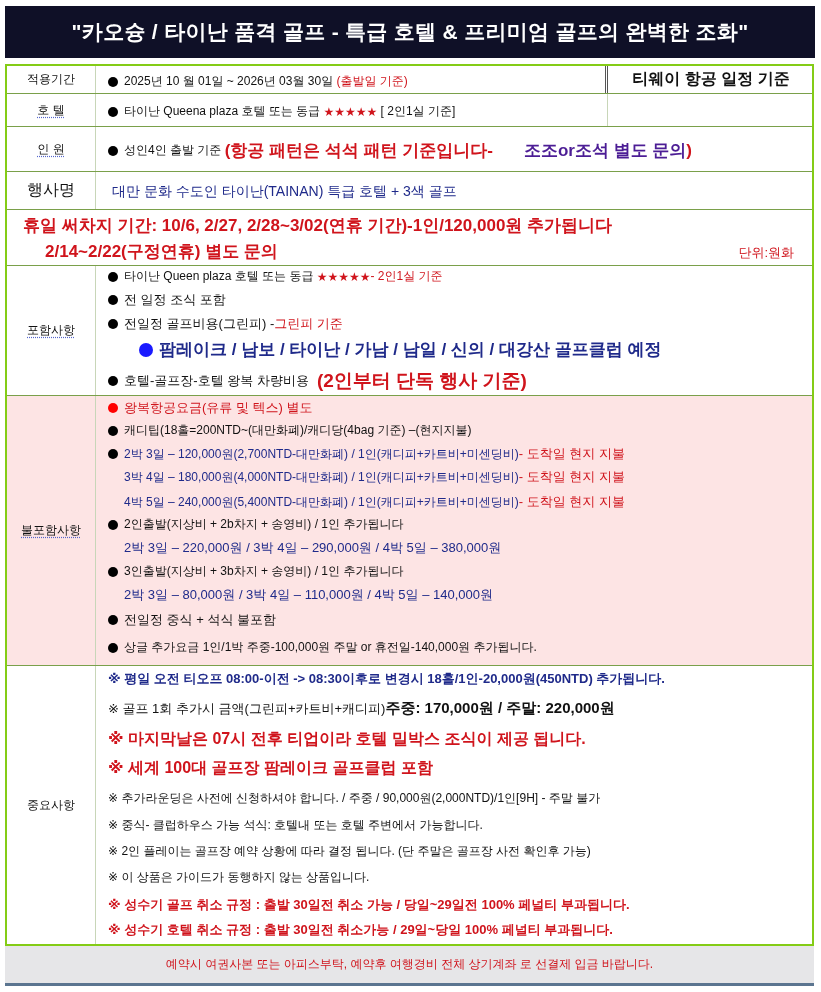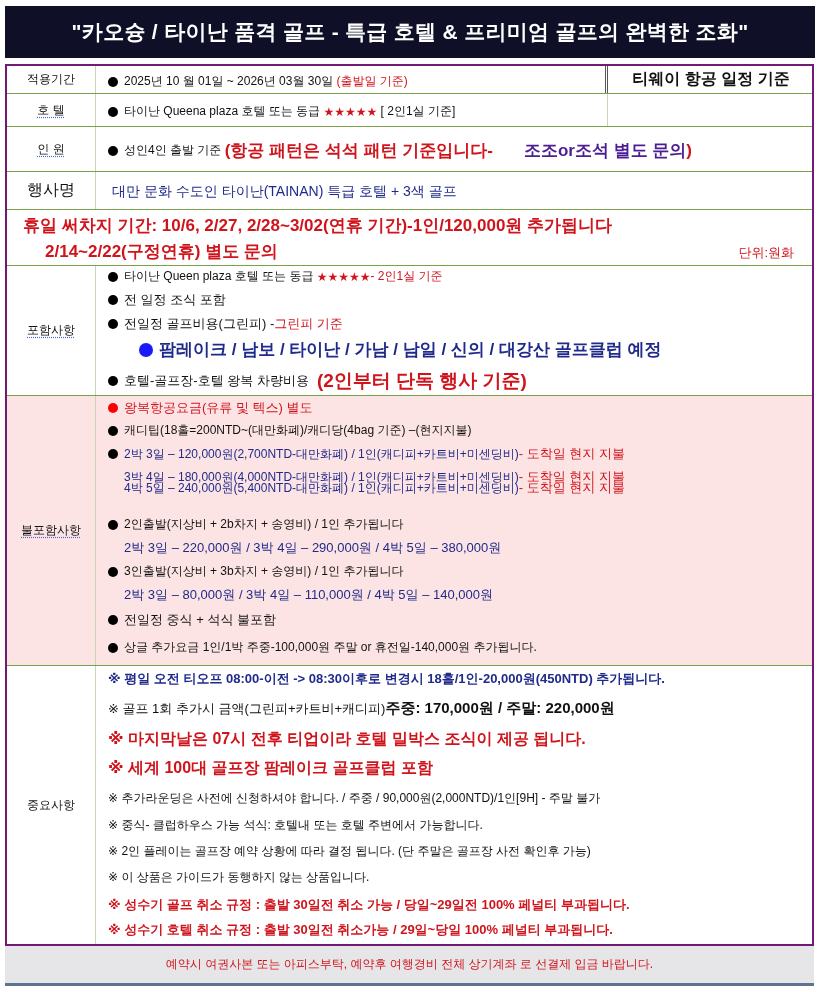--- a/index.html
+++ b/index.html
@@ -8,21 +8,21 @@
 
   .title-bar {
     position: absolute; left: 5px; top: 6px; width: 810px; height: 52px;
     background: #0f1027; color: #ffffff;
     display: flex; align-items: center; justify-content: center;
     font-size: 21px; font-weight: bold; letter-spacing: 0.3px;
   }
 
   .sheet {
     position: absolute; left: 5px; top: 64px; width: 809px; height: 882px;
-    border: 2px solid #701a75;
+    border: 2px solid #84cc16;
   }
 
   .row { position: absolute; left: 0; width: 805px; border-bottom: 1px solid #7aa04a; }
   .lbl {
     position: absolute; left: 0; top: 0; bottom: 0; width: 89px;
     border-right: 1px solid #c8d6b8;
     display: flex; align-items: center; justify-content: center;
     font-size: 12px; color: #111;
   }
   .cnt { position: absolute; left: 89px; top: 0; bottom: 0; right: 0; }
@@ -153,21 +153,21 @@
       </div>
       <div class="line" style="top:49px;">
         <span class="dot"></span>
         <span class="navy">2박 3일 – 120,000원(2,700NTD-대만화폐) / 1인(캐디피+카트비+미센딩비)</span>
           <span class="red" style="font-size:13px;"> - 도착일 현지 지불</span>
       </div>
       <div class="line" style="top:72px; left:28px;">
         <span class="navy">3박 4일 – 180,000원(4,000NTD-대만화폐) / 1인(캐디피+카트비+미센딩비)</span>
           <span class="red" style="font-size:13px;"> - 도착일 현지 지불</span>
       </div>
-      <div class="line" style="top:83px; left:28px;">
+      <div class="line" style="top:97px; left:28px;">
         <span class="navy">4박 5일 – 240,000원(5,400NTD-대만화폐) / 1인(캐디피+카트비+미센딩비)</span>
           <span class="red" style="font-size:13px;"> - 도착일 현지 지불</span>
       </div>
       <div class="line" style="top:120px;">
         <span class="dot"></span>
         <span> 2인출발(지상비 + 2b차지 + 송영비) / 1인 추가됩니다</span>
       </div>
       <div class="line navy" style="top:143px; left:28px; font-size:13px;">
         <span>2박 3일 – 220,000원  / 3박 4일 – 290,000원 / 4박 5일 – 380,000원</span>
       </div>

